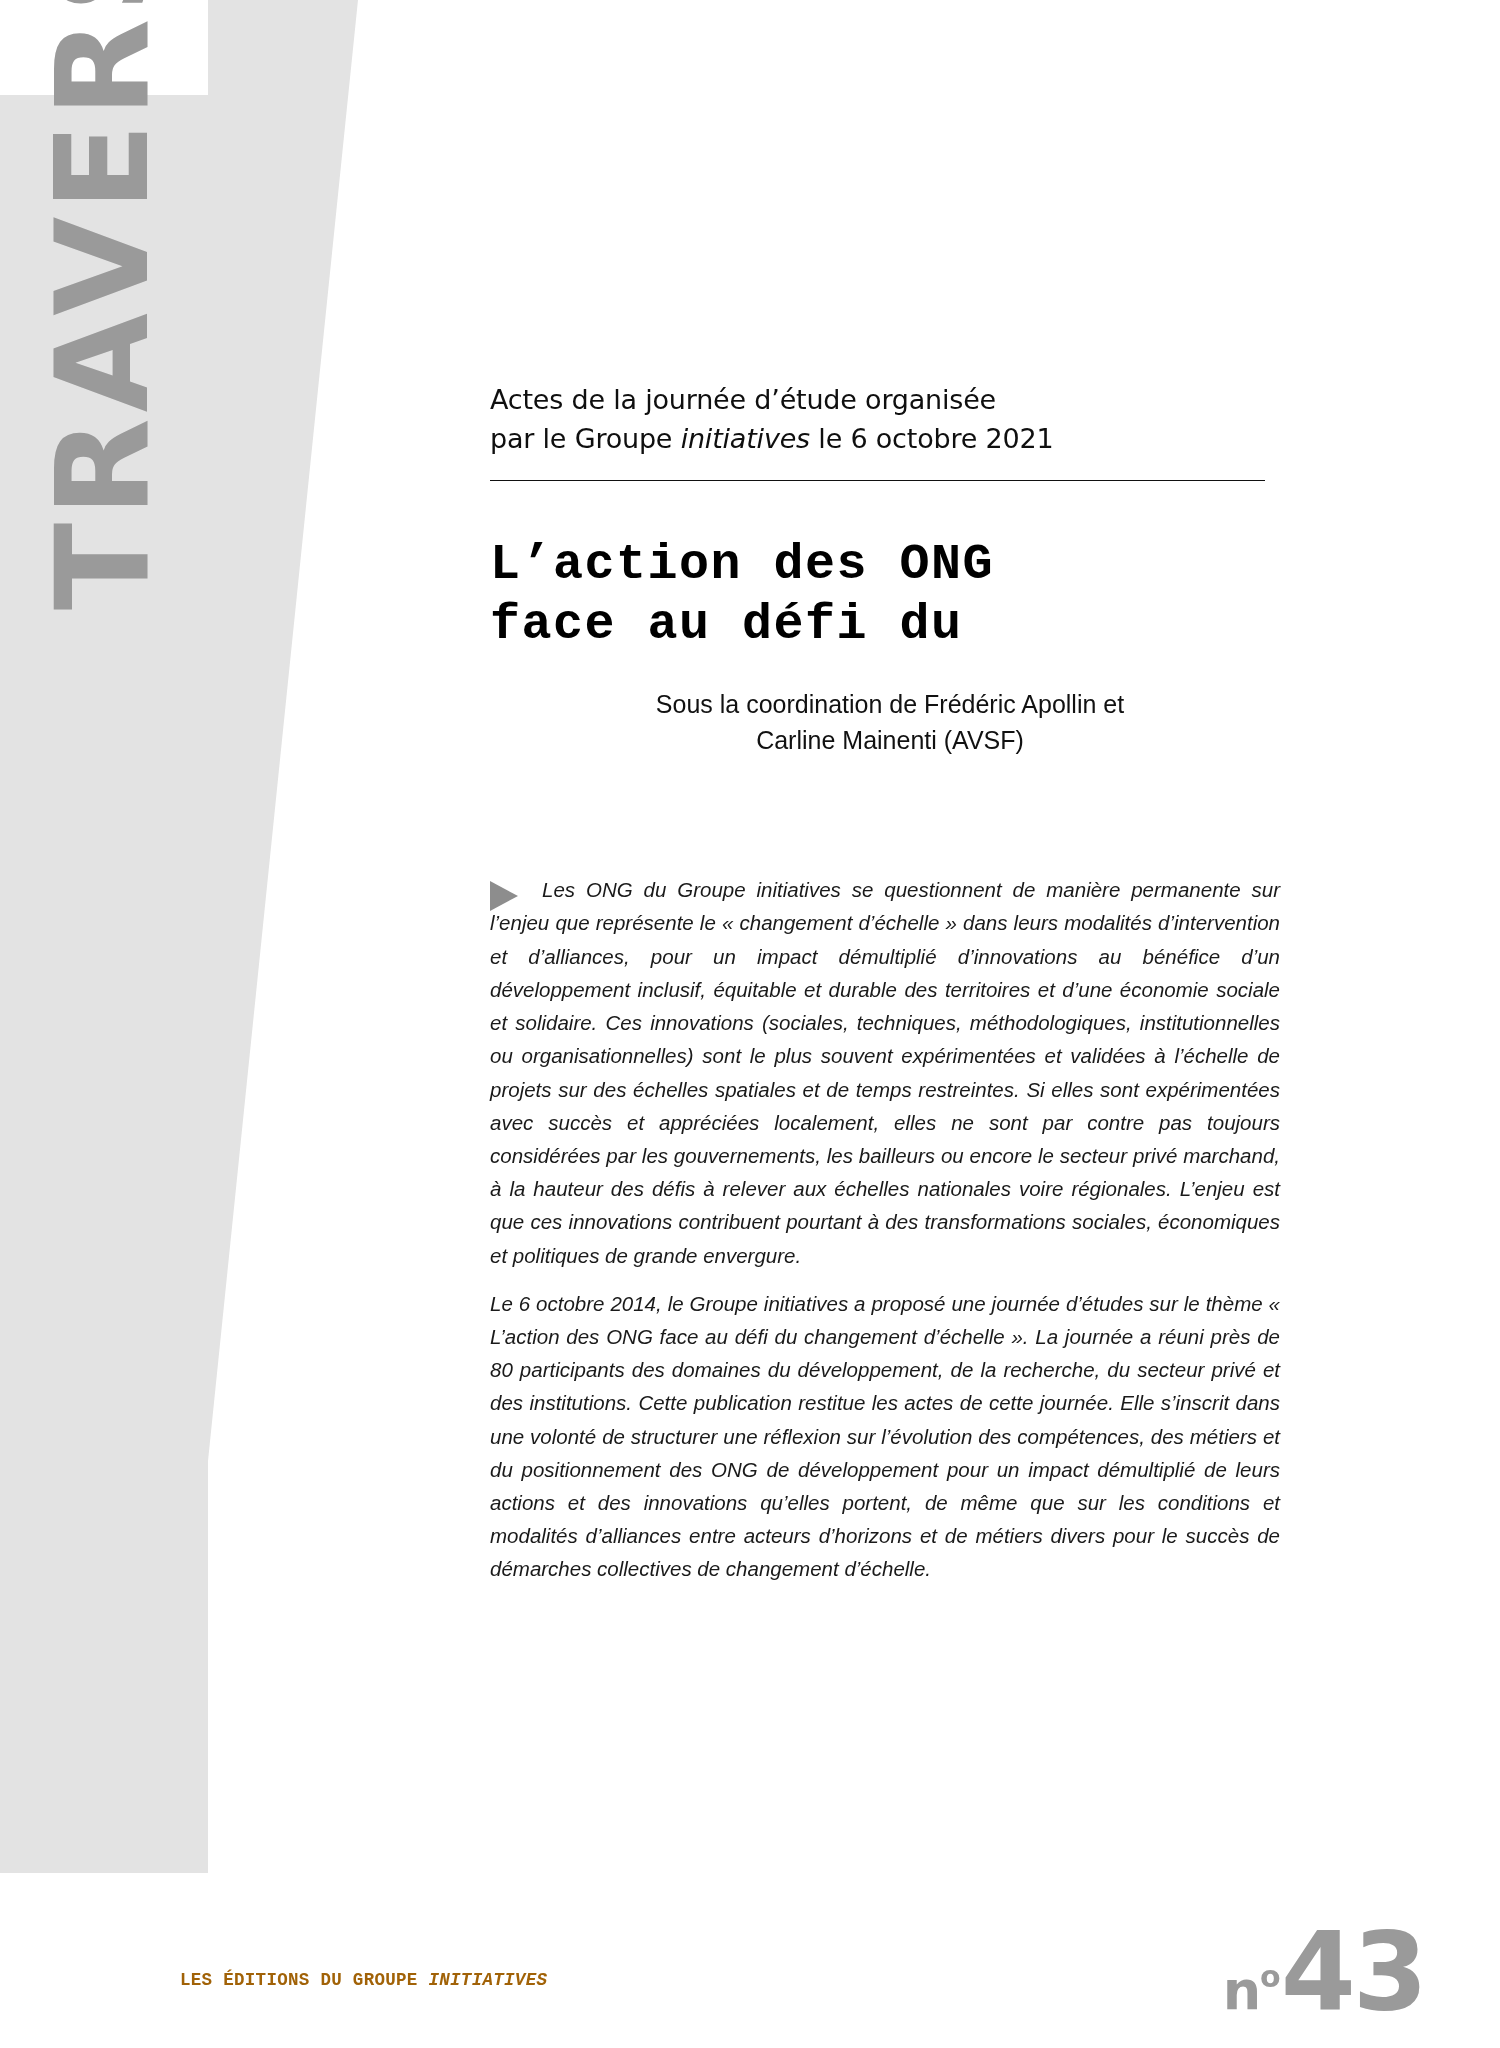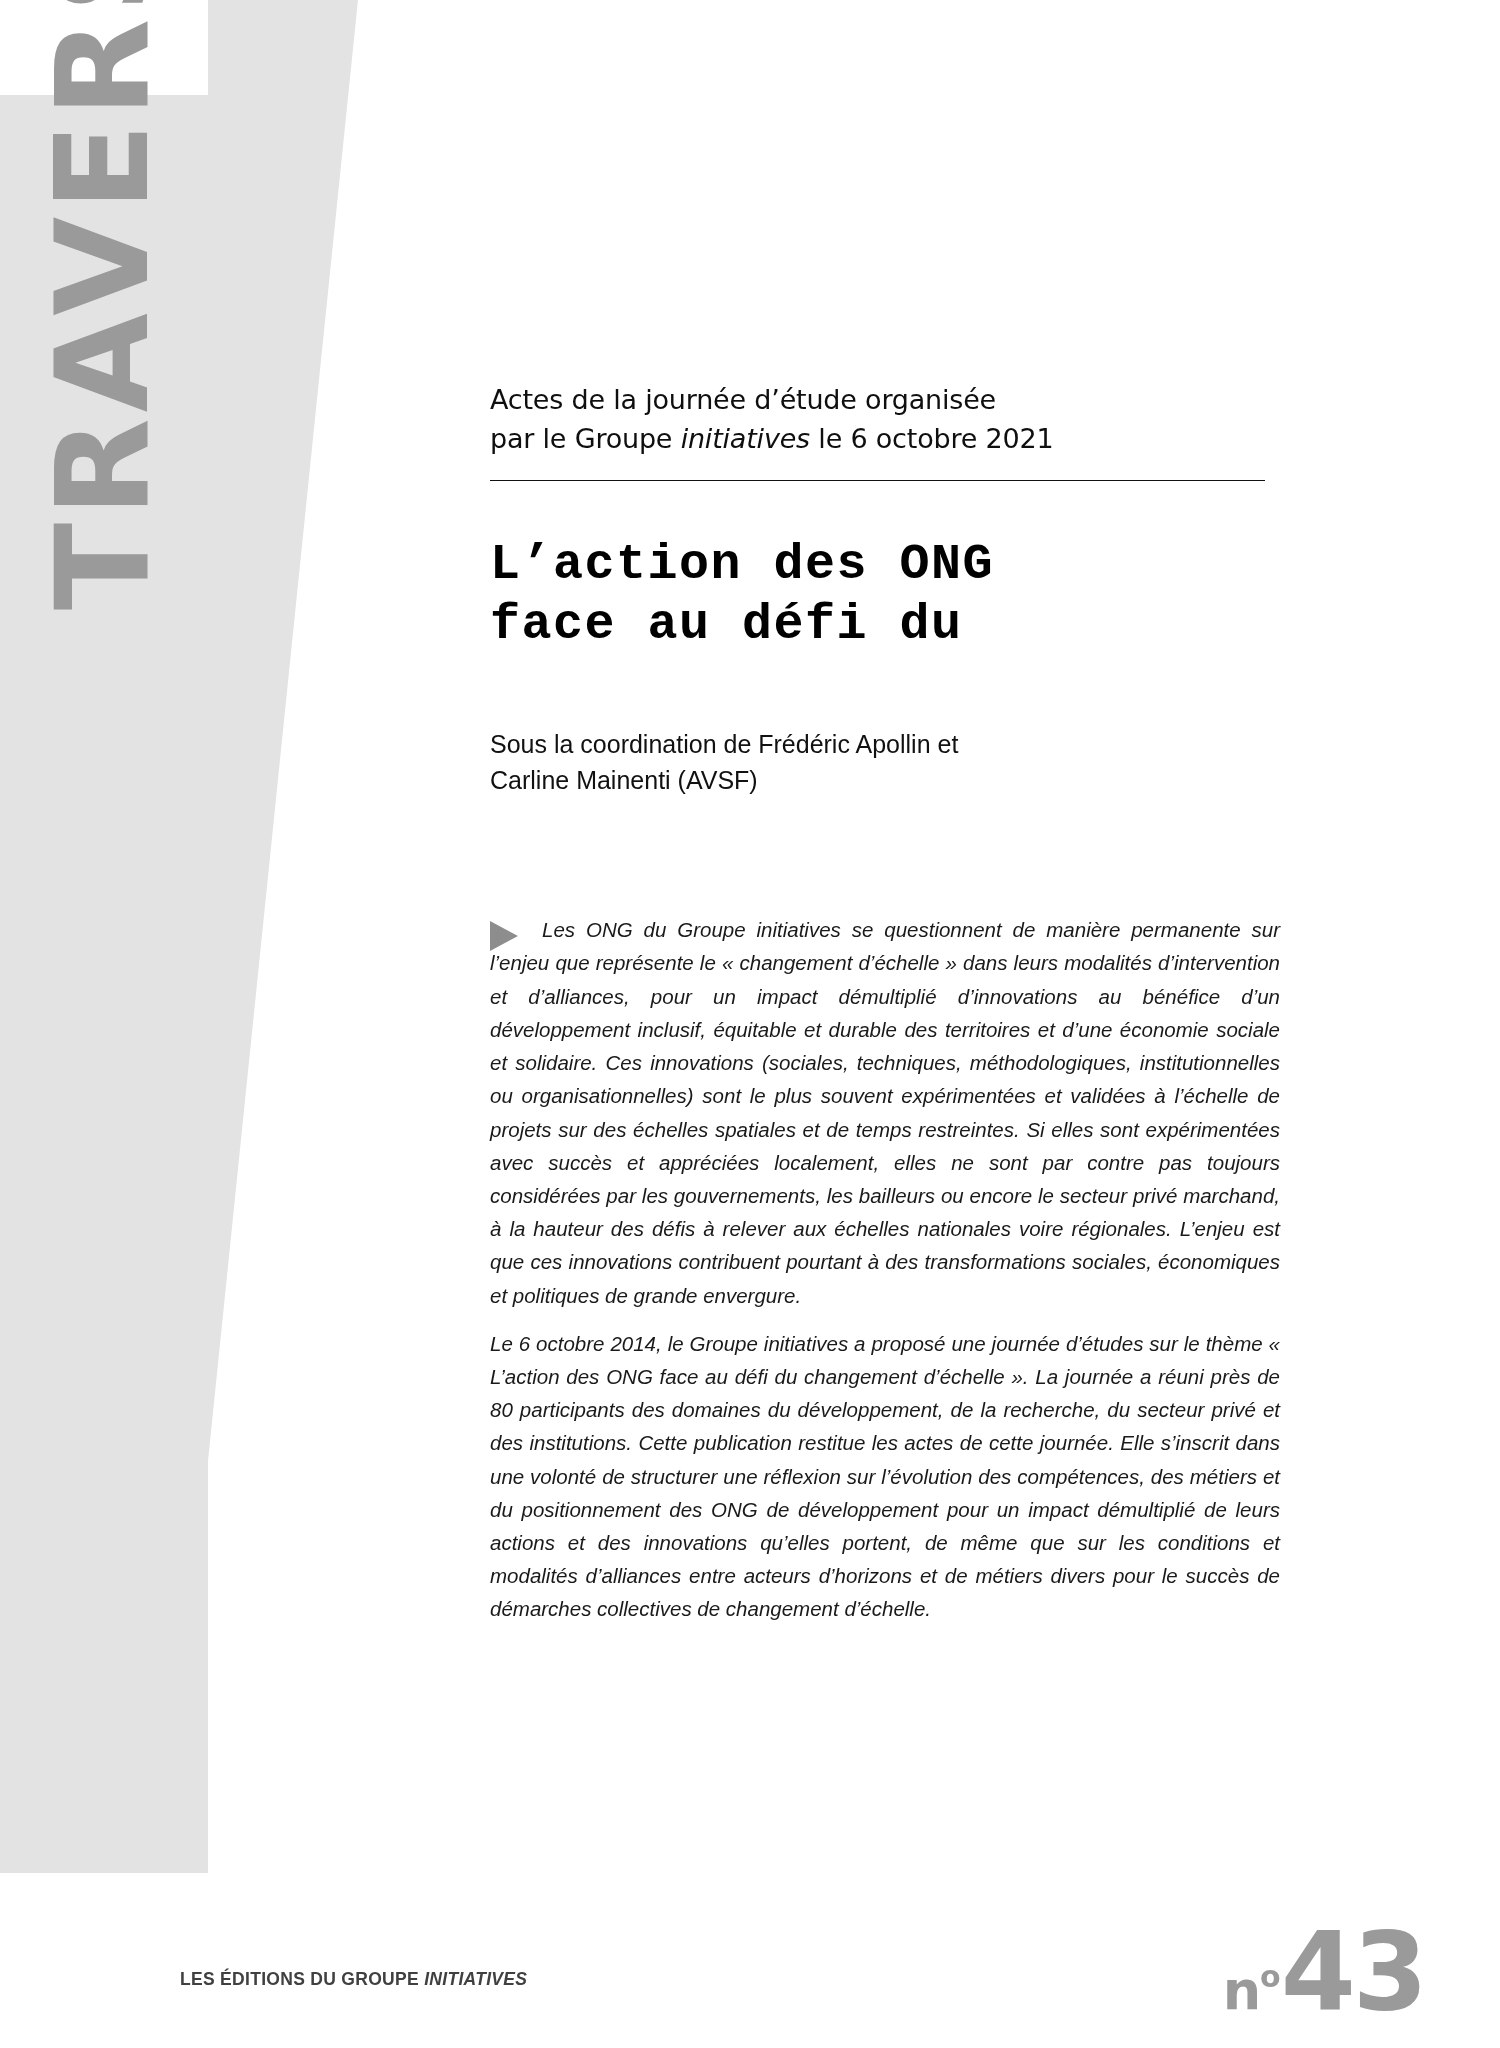--- a/index.html
+++ b/index.html
@@ -92,24 +92,25 @@
     margin-top: 54px;
     font-family: Liberation Mono, monospace;
     font-weight: bold;
     font-size: 50px;
     line-height: 1.20;
     letter-spacing: 1.5px;
     color: #000;
   }
 
   .authors {
-    margin-top: 72px;
+    margin-top: 32px;
     font-size: 25px;
     line-height: 1.42;
     color: #111;
+    text-align: center;
   }
   .committee {
     margin-top: 22px;
     font-size: 20.5px;
     line-height: 1.46;
     color: #111;
   }
   .committee .gi-ital { font-style: italic; }
 
   
@@ -139,25 +140,25 @@
   }
   .abstract p + p {
     margin-top: 15px;
   }
 
   
   .footer-left {
     position: absolute;
     left: 180px;
     bottom: 58px;
-    font-family: Liberation Sans, sans-serif;
+    font-family: Liberation Mono, monospace;
     font-weight: bold;
     font-size: 17.5px;
     letter-spacing: 0.3px;
-    color: #404040;
+    color: #a16207;
   }
   .footer-left .ital { font-style: italic; }
 
   .issue {
     position: absolute;
     right: 75px;
     bottom: 22px;
     font-family: "DejaVu Sans", sans-serif;
     font-weight: bold;
     color: #9a9a9a;

